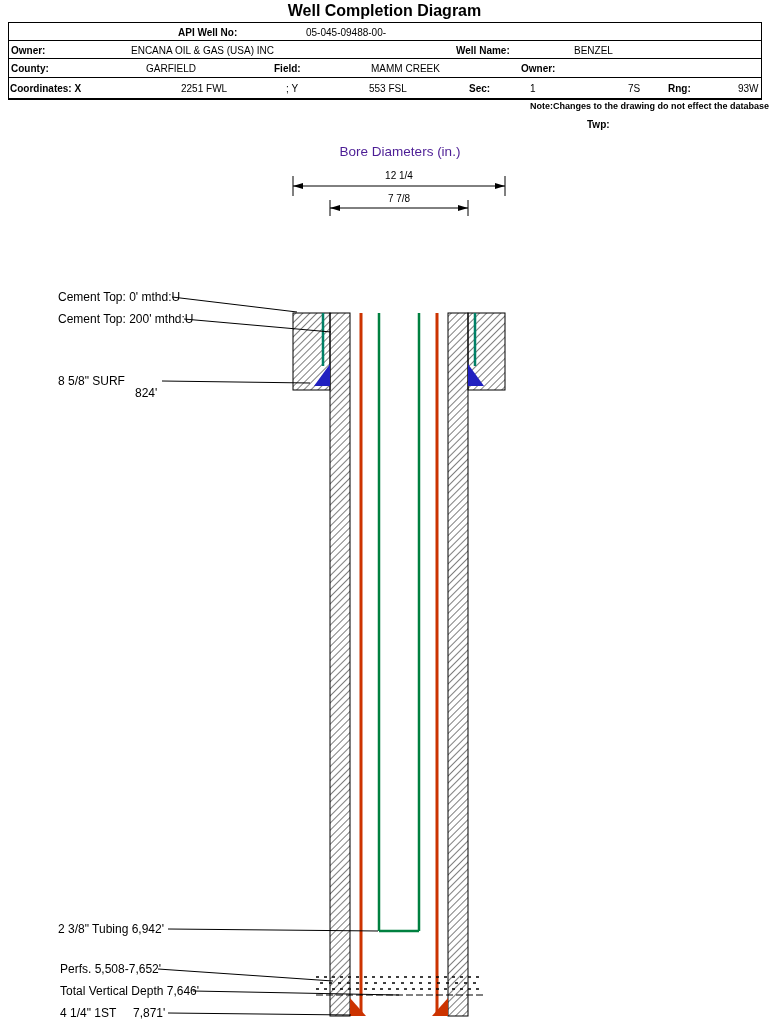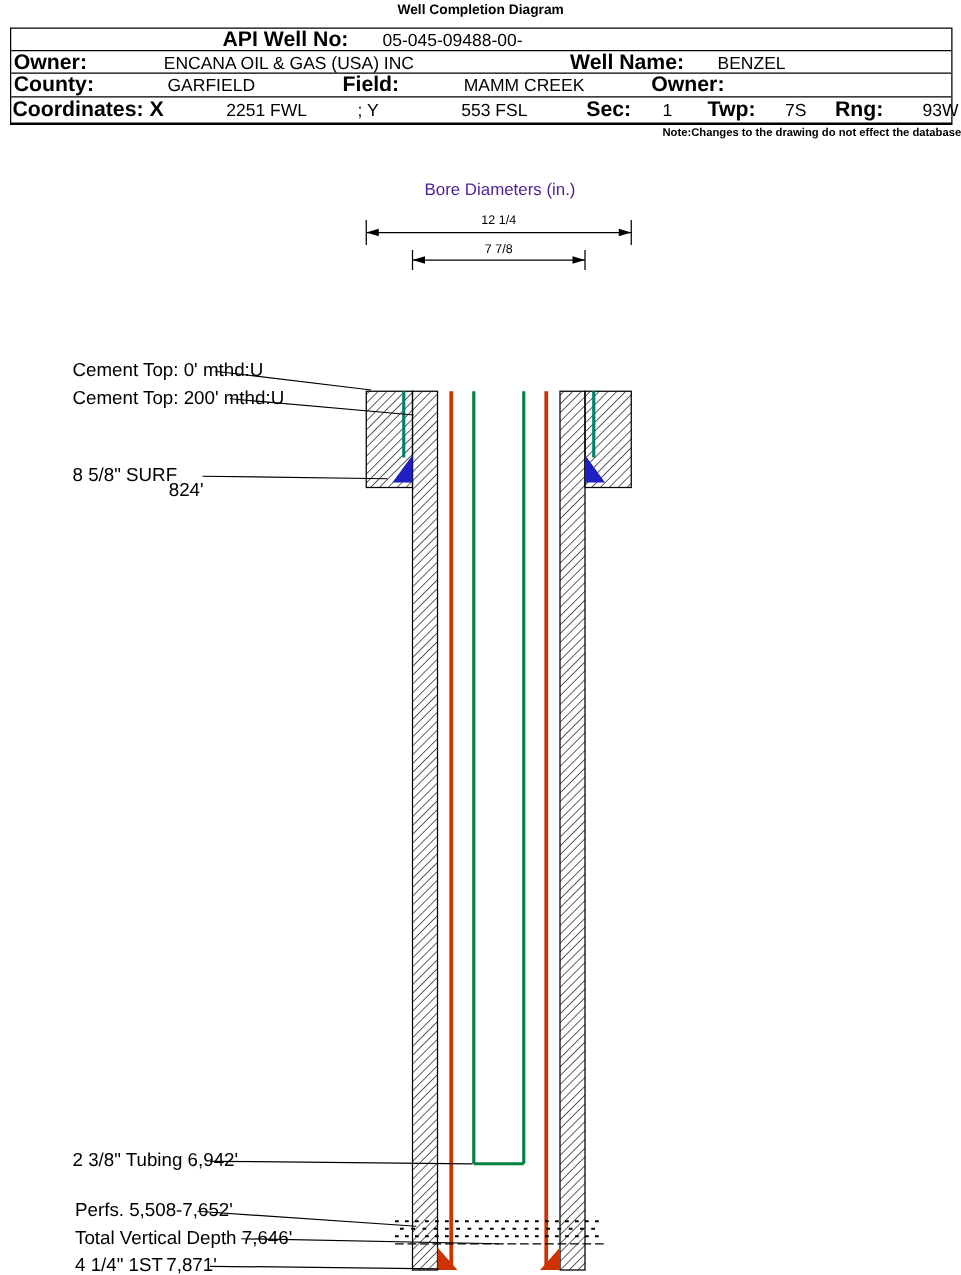--- a/index.html
+++ b/index.html
@@ -1,30 +1,30 @@
 <!DOCTYPE html>
 <html style="--casing: #cc3300; --tubing: #008040; --surface_casing: #008066; --shoe: #2020c0;"><head>
 <meta charset="utf-8">
 <style>
   * { margin:0; padding:0; box-sizing:border-box; }
   html,body { background:#fff; }
   body { width:769px; height:1020px; position:relative; overflow:hidden;
          font-family:"Liberation Sans", sans-serif; color:#000; }
   :root { --casing:#cc3300; --tubing:#008040; --surface_casing:#008066; --shoe:#2020c0; }
   .abs { position:absolute; }
-  .page-title { top:2px; left:0; width:100%; text-align:center; font-size:11px; font-weight:bold; }
+  .page-title { top:2px; left:0; width:100%; text-align:center; font-size:16px; font-weight:bold; }
   .hdr-table { left:8px; top:22px; width:754px; border:1px solid #000; border-bottom:2px solid #000; background:#fff; }
   .hdr-row { position:relative; border-bottom:1px solid #000; }
   .hdr-row:last-child { border-bottom:none; }
   .hdr-row span { position:absolute; top:50%; transform:translateY(-50%); white-space:nowrap; }
-  .lbl { font-weight:bold; font-size:17px; }
-  .val { font-size:14px; }
+  .lbl { font-weight:bold; font-size:10px; }
+  .val { font-size:10px; }
   .note { top:101px; left:0; width:100%; text-align:right; font-size:9px; font-weight:bold; }
   .bore-title { top:144px; left:300px; width:200px; text-align:center; font-size:13.5px; color:#4c1d95; }
-  .ann { position:absolute; font-size:15px; line-height:12px; white-space:nowrap; }
+  .ann { position:absolute; font-size:12px; line-height:12px; white-space:nowrap; }
   svg text { font-family:"Liberation Sans", sans-serif; font-size:10px; fill:#000; text-anchor:middle; }
   svg .k { stroke:#000; stroke-width:1; fill:none; }
   svg .hatch { fill:url(#hatch-pat); stroke:#000; stroke-width:1; }
   svg .arrow { fill:#000; stroke:none; }
 </style>
 </head>
 <body>
 
 <div class="abs page-title">Well Completion Diagram</div>
 
@@ -34,34 +34,34 @@
     <span class="val" style="left:297px;">05-045-09488-00-</span>
   </div>
   <div class="hdr-row" style="height:18px;">
     <span class="lbl" style="left:2px;">Owner:</span>
     <span class="val" style="left:122px;">ENCANA OIL &amp; GAS (USA) INC</span>
     <span class="lbl" style="left:447px;">Well Name:</span>
     <span class="val" style="left:565px;">BENZEL</span>
   </div>
   <div class="hdr-row" style="height:19px;">
     <span class="lbl" style="left:2px;">County:</span>
-    <span class="val" style="left:125px;">GARFIELD</span>
+    <span class="val" style="left:137px;">GARFIELD</span>
     <span class="lbl" style="left:265px;">Field:</span>
     <span class="val" style="left:362px;">MAMM CREEK</span>
     <span class="lbl" style="left:512px;">Owner:</span>
     <span class="val" style="left:572px;"></span>
   </div>
   <div class="hdr-row" style="height:20px;">
     <span class="lbl" style="left:1px;">Coordinates: X</span>
     <span class="val" style="left:172px;">2251 FWL</span>
     <span class="val" style="left:277px;">; Y</span>
     <span class="val" style="left:360px;">553 FSL</span>
     <span class="lbl" style="left:460px;">Sec:</span>
     <span class="val" style="left:521px;">1</span>
-    <span class="lbl" style="left:557px;">Twp:</span>
+    <span class="lbl" style="left:578px;margin-top:36px;">Twp:</span>
     <span class="val" style="left:619px;">7S</span>
     <span class="lbl" style="left:659px;">Rng:</span>
     <span class="val" style="left:729px;">93W</span>
   </div>
 </div>
 
 <div class="abs note">Note:Changes to the drawing do not effect the database</div>
 
 <div class="abs bore-title">Bore Diameters (in.)</div>
 

